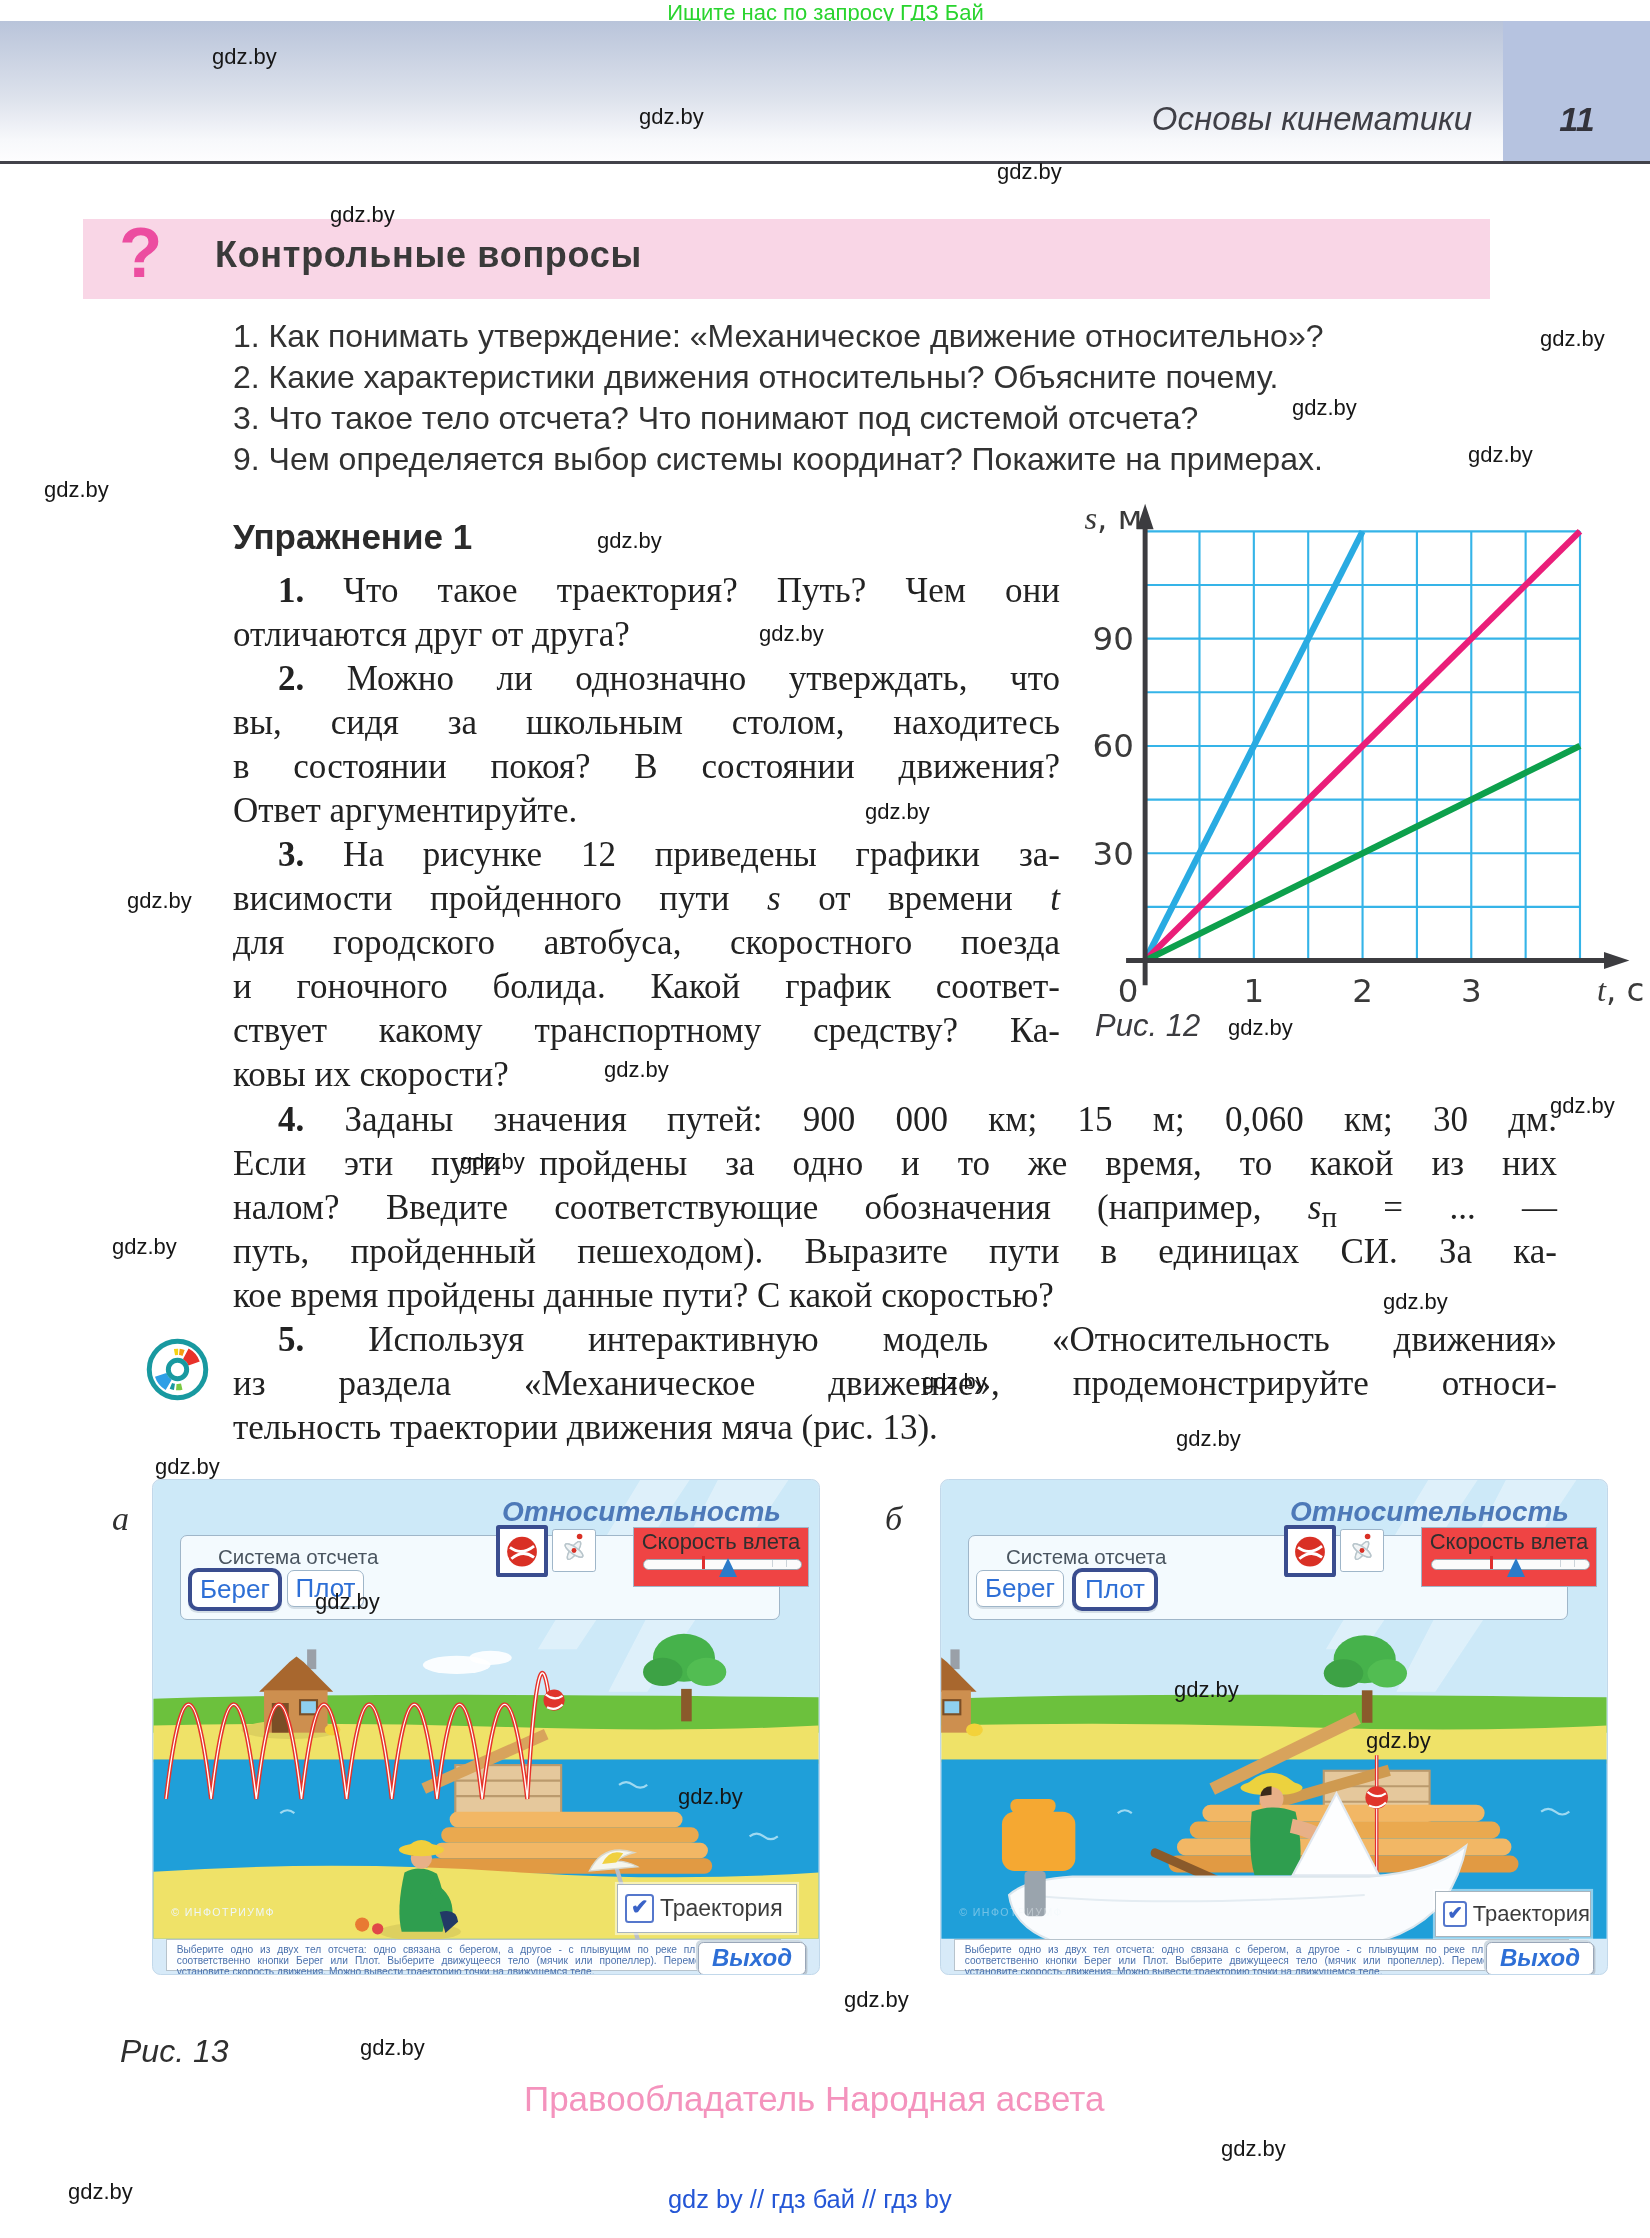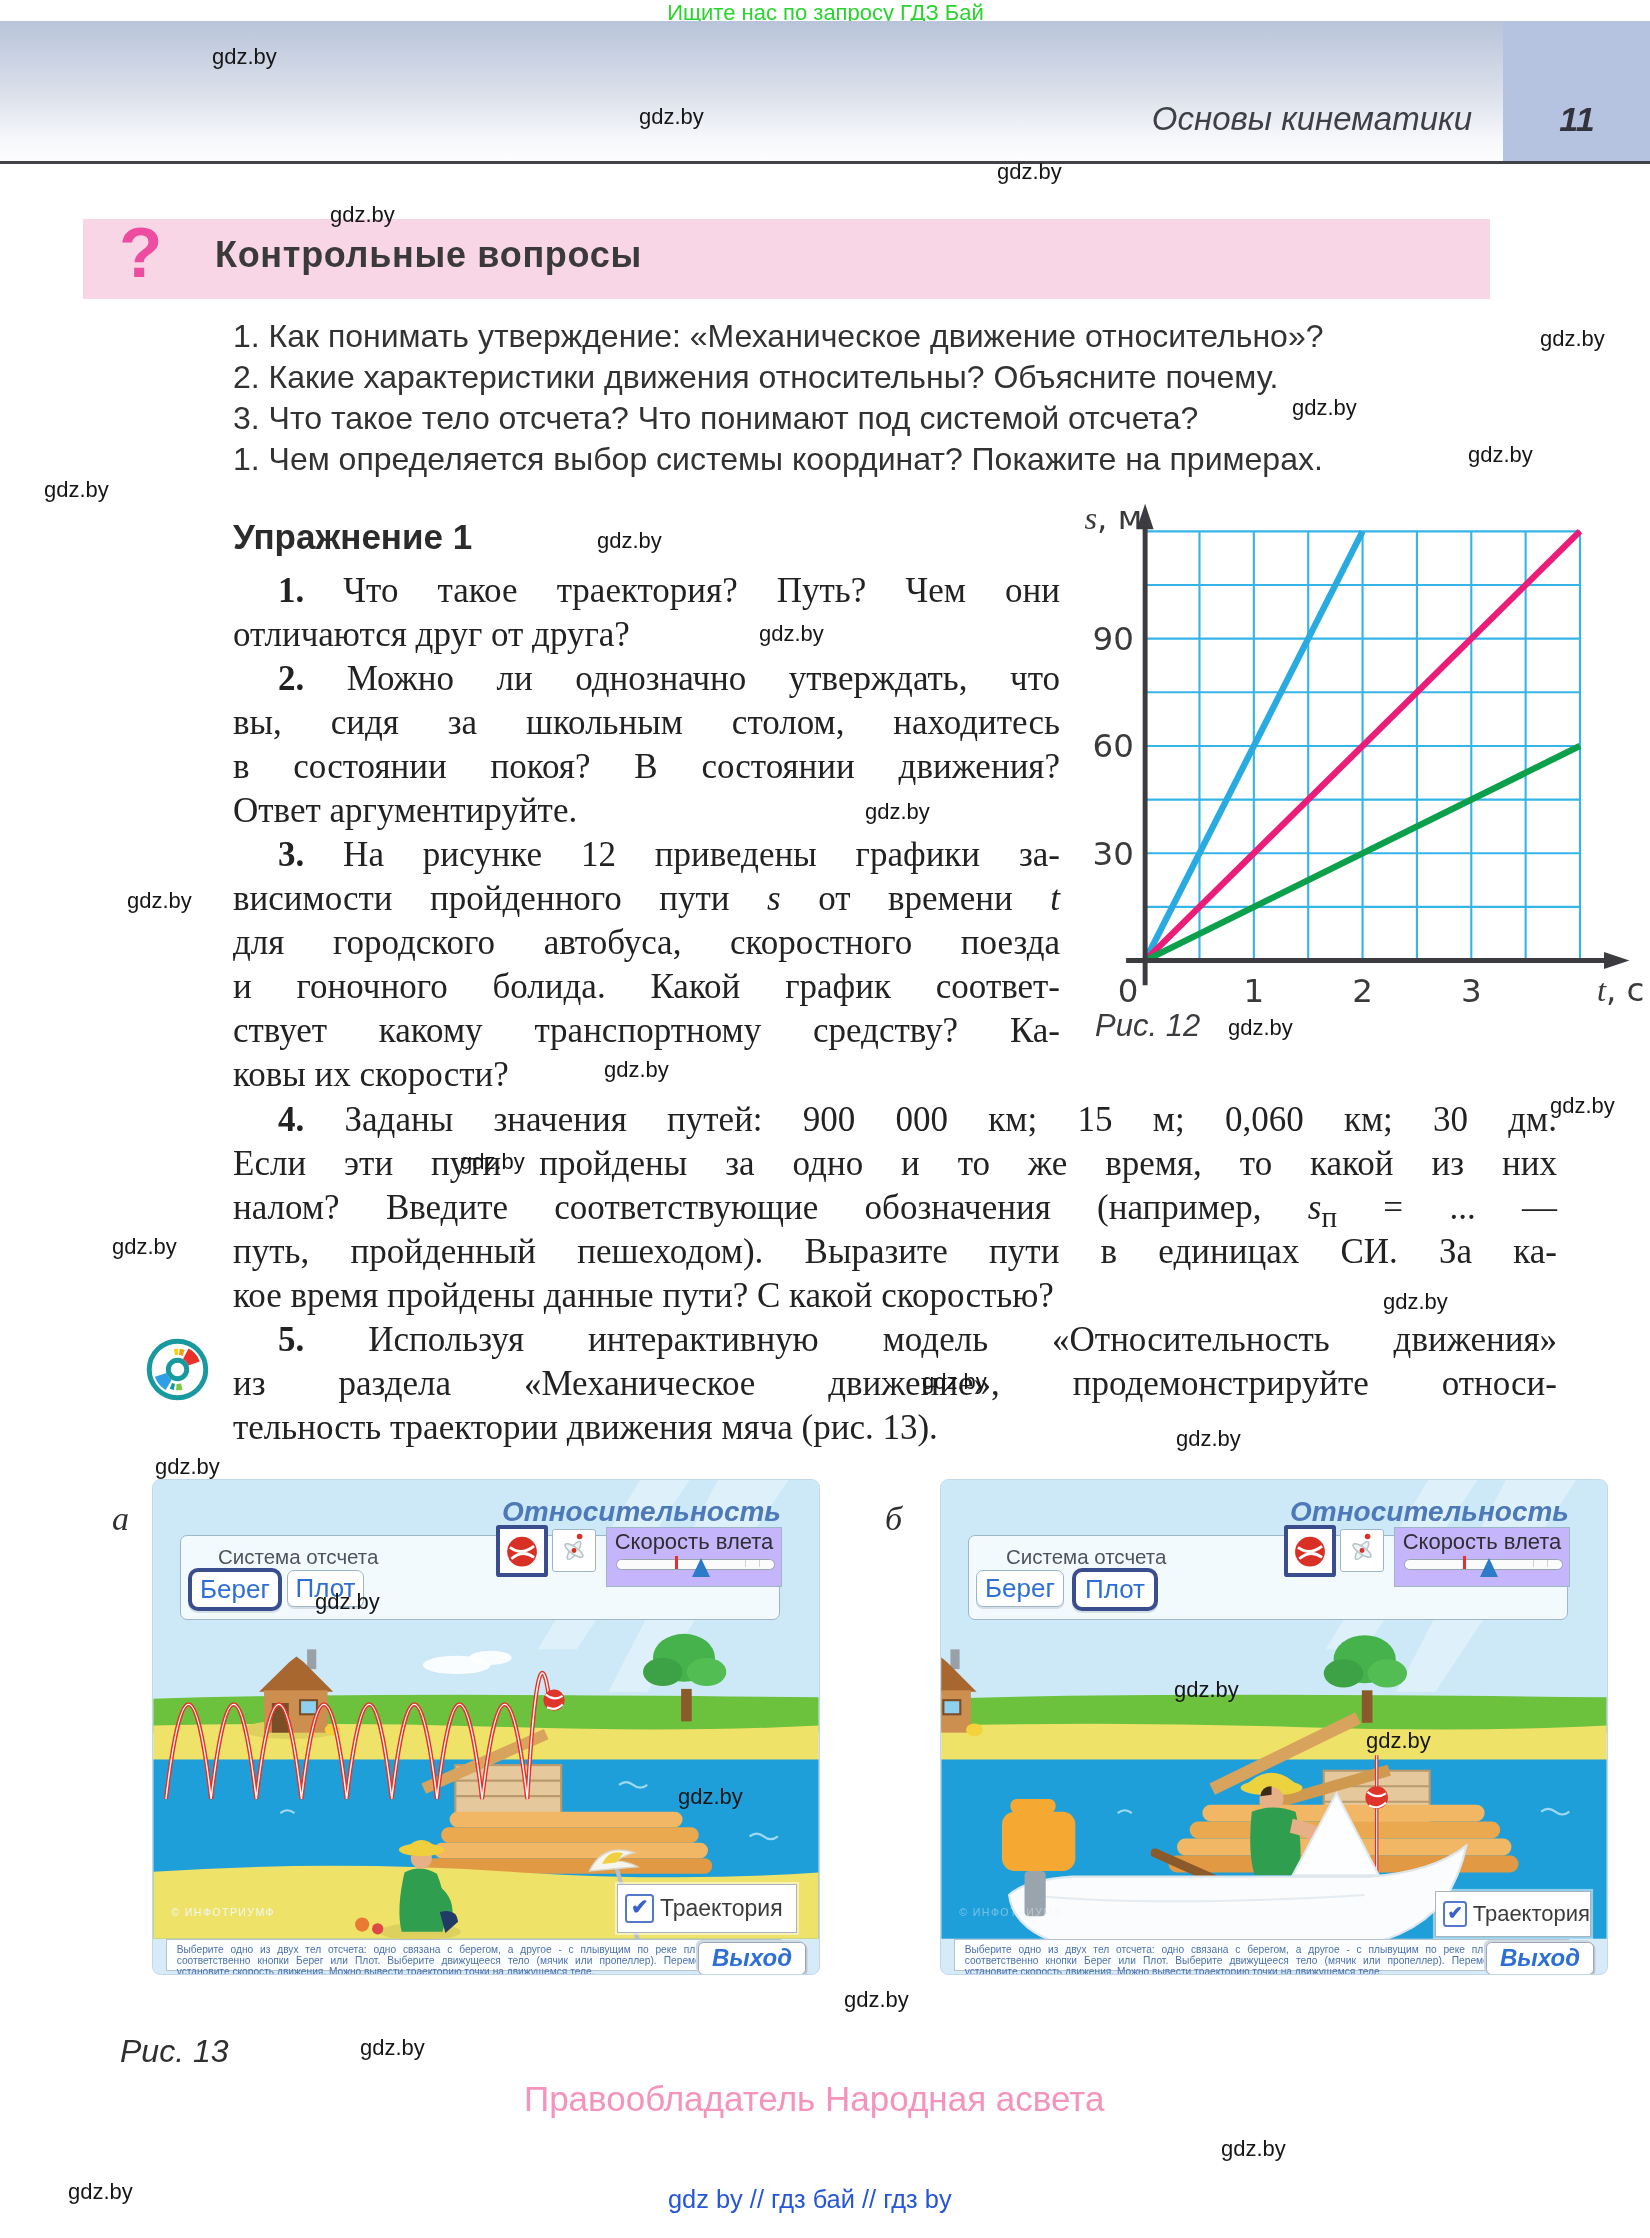--- a/index.html
+++ b/index.html
@@ -47,21 +47,21 @@
   #labA{top:1500px;left:112px;} #labB{top:1500px;left:885px;}
   .shot-title{top:15.5px;left:268px;width:360px;text-align:right;font-weight:bold;font-style:italic;
               font-size:28px;color:#4d79b8;}
   .panel{top:55px;left:27px;width:598px;height:83px;background:#f3fafe;border:1.4px solid #9fb6c9;border-radius:7px;}
   .sys-label{top:65px;left:65px;font-size:20.5px;color:#4a5560;}
   .btn{position:absolute;background:#fff;color:#2e6fd6;font-size:26px;text-align:center;border-radius:7px;
        border:1.4px solid #9fb6c9;box-shadow:0 2.1px 0 rgba(120,140,160,.25);}
   .btn.sel{border:4.2px solid #3a4d8f;border-radius:10px;}
   .iconbox{position:absolute;background:#fff;border:1.4px solid #9fb6c9;border-radius:2.8px;}
   .iconbox.sel{border:4.2px solid #3a4d8f;}
-  .speedbox{top:47px;left:453px;width:174px;height:58px;background:#c4b5fd;border:1.4px solid #9fb6c9;}
+  .speedbox{top:47px;left:480px;width:174px;height:58px;background:#ef4444;border:1.4px solid #9fb6c9;}
   .speed-label{top:1.4px;left:0;width:174px;text-align:center;font-size:22px;color:#2f2f2f;}
   .track{top:31px;left:8.5px;width:157px;height:8.5px;background:#fbfbfb;border:1.4px solid #98a4ae;border-radius:5.6px;}
   .tick-red{top:28px;left:68px;width:2.8px;height:12.7px;background:#e03030;}
   .thumb{top:30px;left:85px;width:0;height:0;border-left:9.2px solid transparent;border-right:9.2px solid transparent;
          border-bottom:19px solid #2b7bc9;}
   .trackmark{top:32px;width:1.4px;height:7px;background:#ccd4da;}
   .traj{position:absolute;background:#fff;border:1.4px solid #a8b4be;display:flex;align-items:center;box-shadow:0 0 0 2.1px rgba(255,255,255,.5);}
   .cbx{width:25.4px;height:25.4px;border:2.8px solid #5577cc;border-radius:3.5px;margin:0 5.6px 0 7px;background:#fff;
        color:#3a63c8;font-size:21px;font-weight:bold;line-height:22.6px;text-align:center;}
   .traj-label{font-size:23px;color:#3c3c3c;}
@@ -93,21 +93,21 @@
   <div class="abs chapter">Основы кинематики</div>
   <div class="abs pagenum">11</div>
 
   <div class="abs banner"></div>
   <div class="abs qmark">?</div>
   <div class="abs banner-title">Контрольные вопросы</div>
   <div class="abs questions">
       <div class="line">1. Как понимать утверждение: «Механическое движение относительно»?</div>
       <div class="line">2. Какие характеристики движения относительны? Объясните почему.</div>
       <div class="line">3. Что такое тело отсчета? Что понимают под системой отсчета?</div>
-      <div class="line">1. Чем определяется выбор системы координат? Покажите на примерах.</div>
+      <div class="line">9. Чем определяется выбор системы координат? Покажите на примерах.</div>
     </div>
 
   <div class="abs ex-title">Упражнение 1</div>
   <div class="abs textcol narrow">
       <div class="line ind"><b>1.</b> Что такое траектория? Путь? Чем они</div>
       <div class="line end">отличаются друг от друга?</div>
       <div class="line ind"><b>2.</b> Можно ли однозначно утверждать, что</div>
       <div class="line">вы, сидя за школьным столом, находитесь</div>
       <div class="line">в состоянии покоя? В состоянии движения?</div>
       <div class="line end">Ответ аргументируйте.</div>

